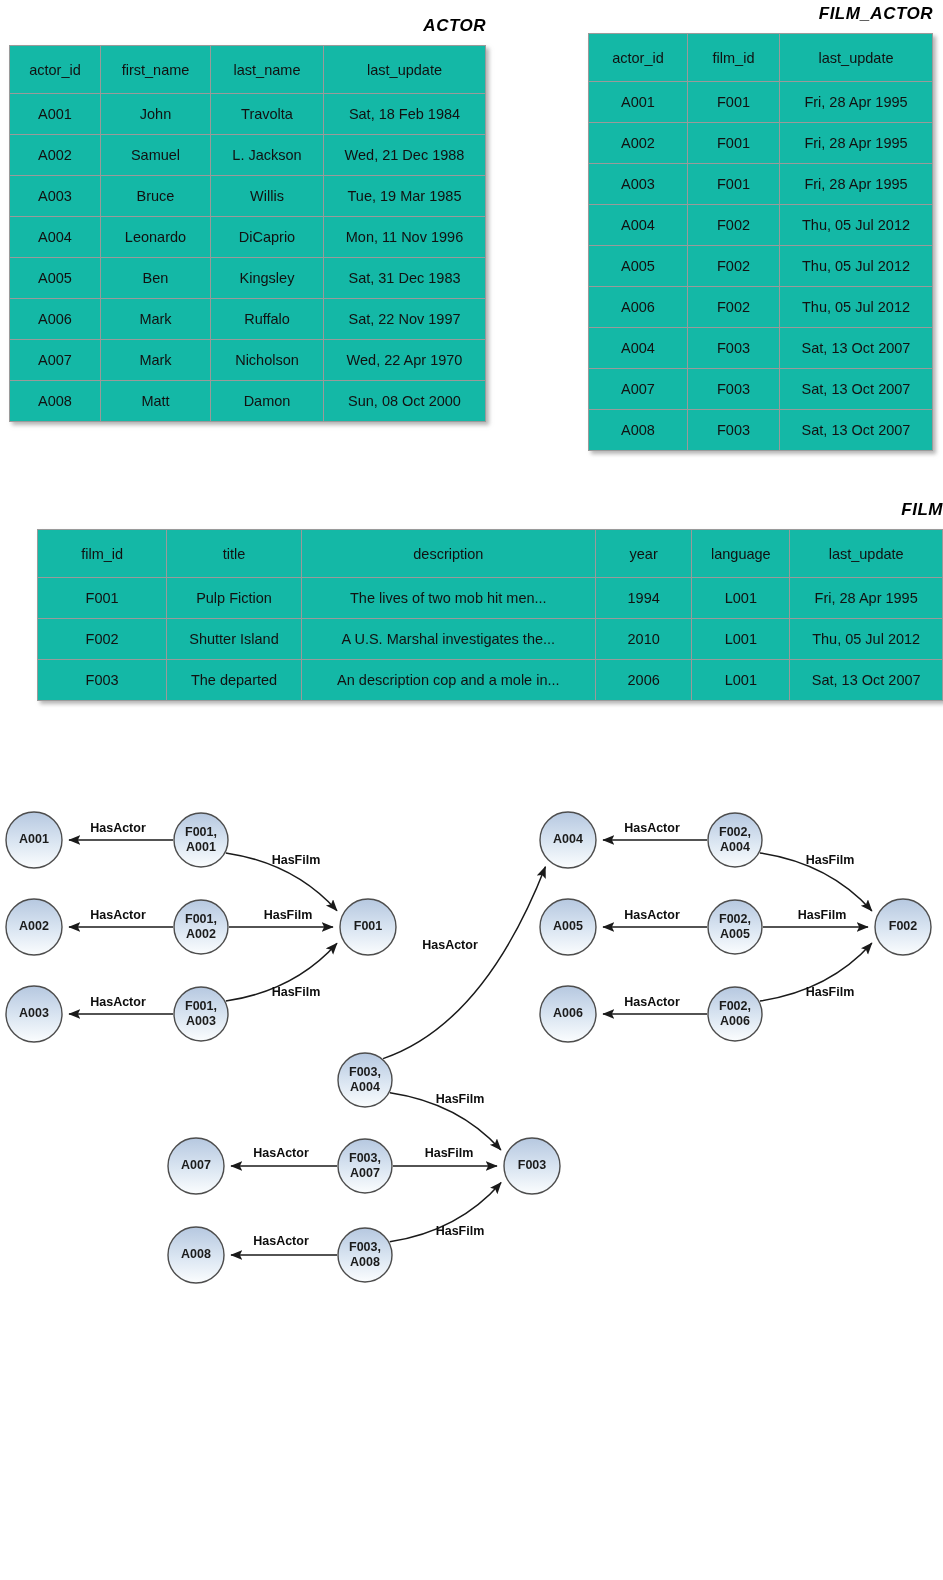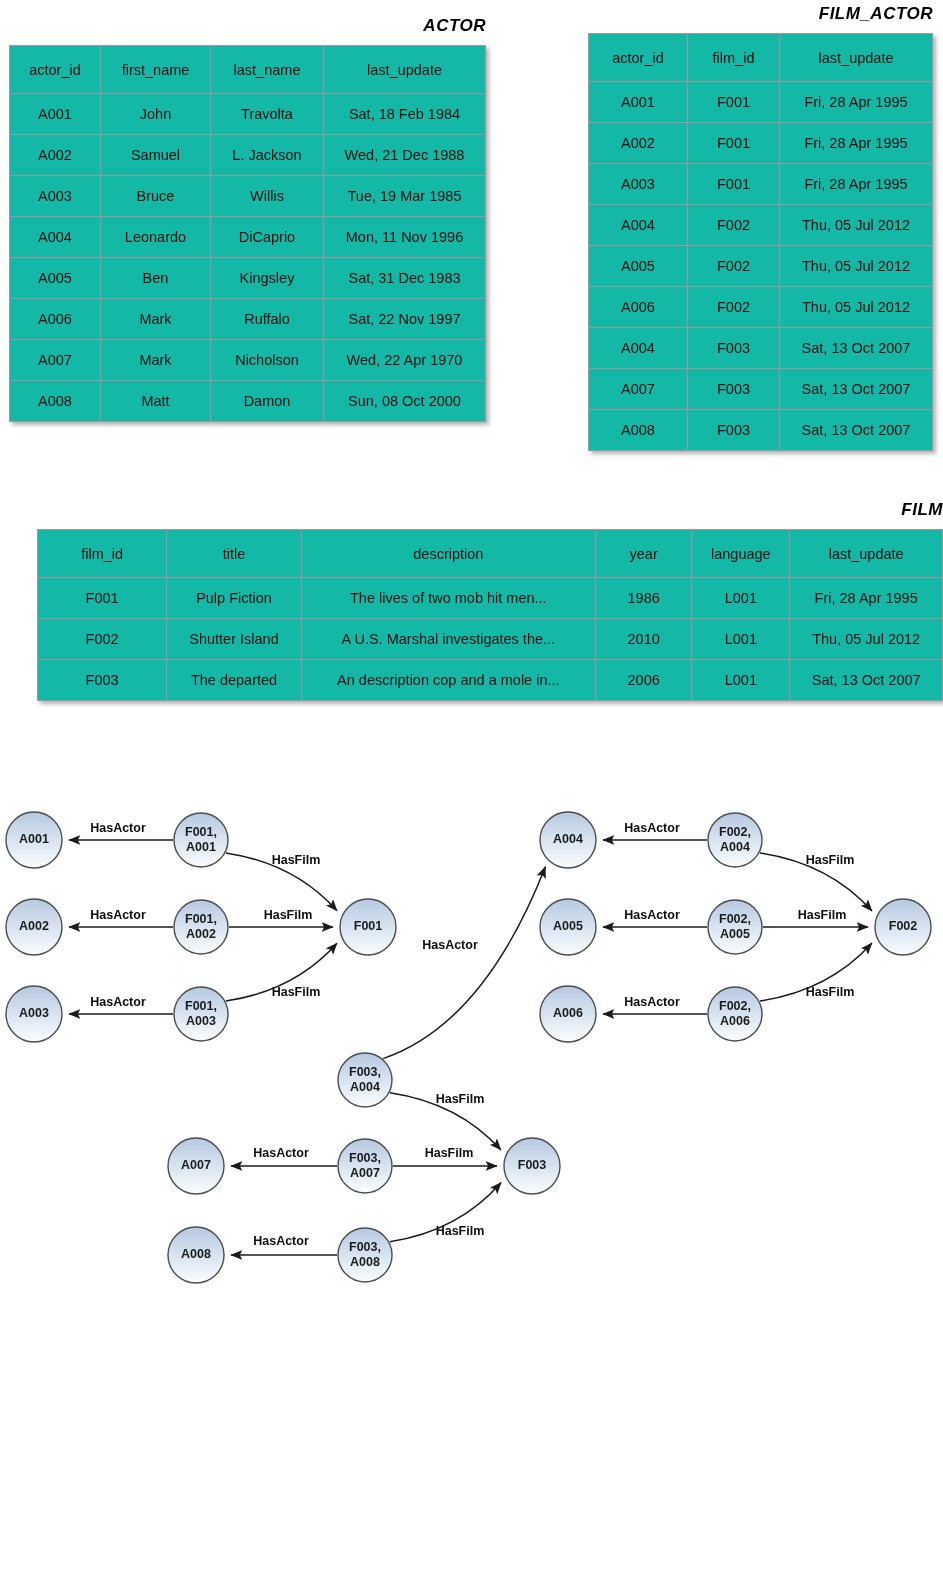--- a/index.html
+++ b/index.html
@@ -267,21 +267,21 @@
         <th>year</th>
         <th>language</th>
         <th>last_update</th>
       </tr>
     </thead>
     <tbody>
       <tr>
         <td>F001</td>
         <td>Pulp Fiction</td>
         <td>The lives of two mob hit men...</td>
-        <td>1986</td>
+        <td>1994</td>
         <td>L001</td>
         <td>Fri, 28 Apr 1995</td>
       </tr>
       <tr>
         <td>F002</td>
         <td>Shutter Island</td>
         <td>A U.S. Marshal investigates the...</td>
         <td>2010</td>
         <td>L001</td>
         <td>Thu, 05 Jul 2012</td>

